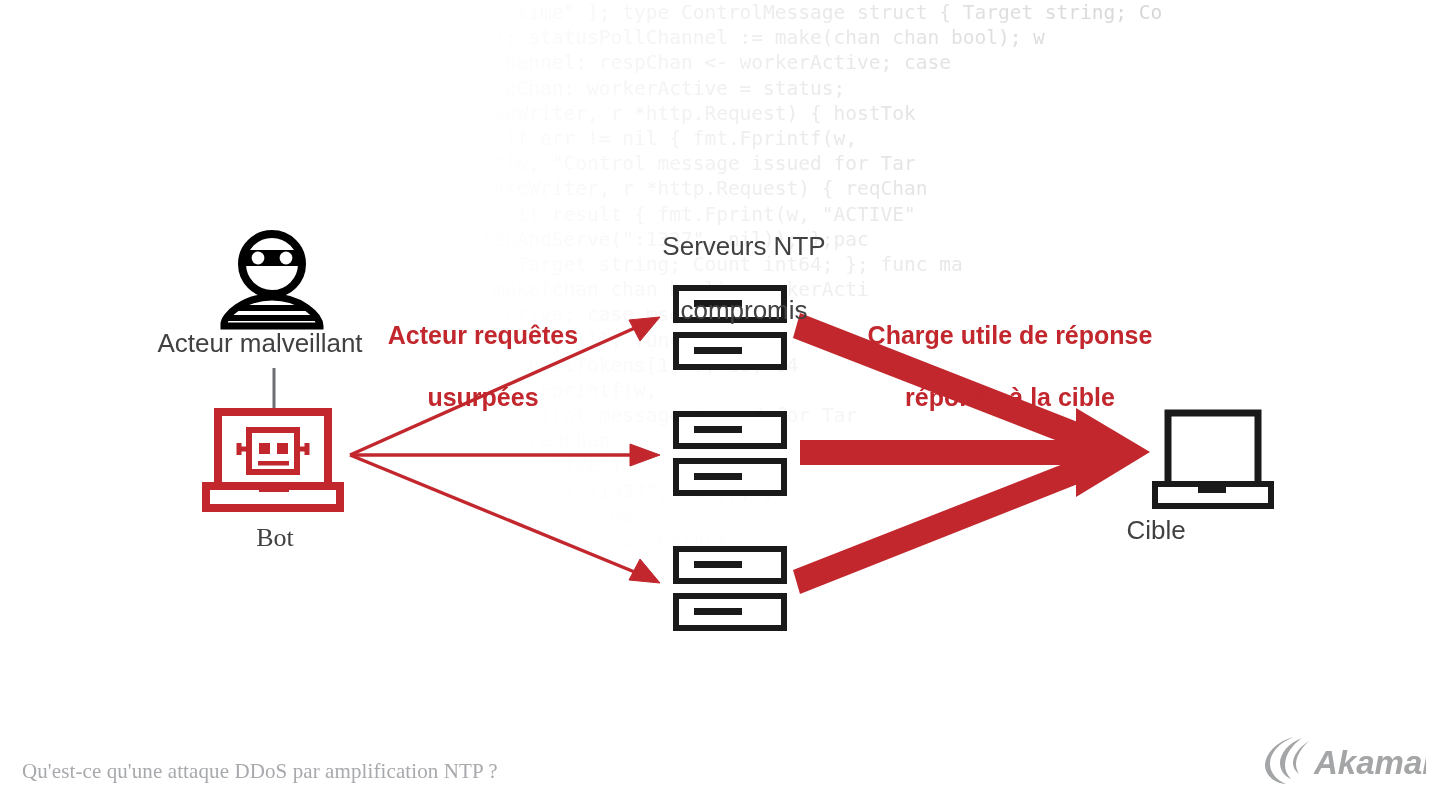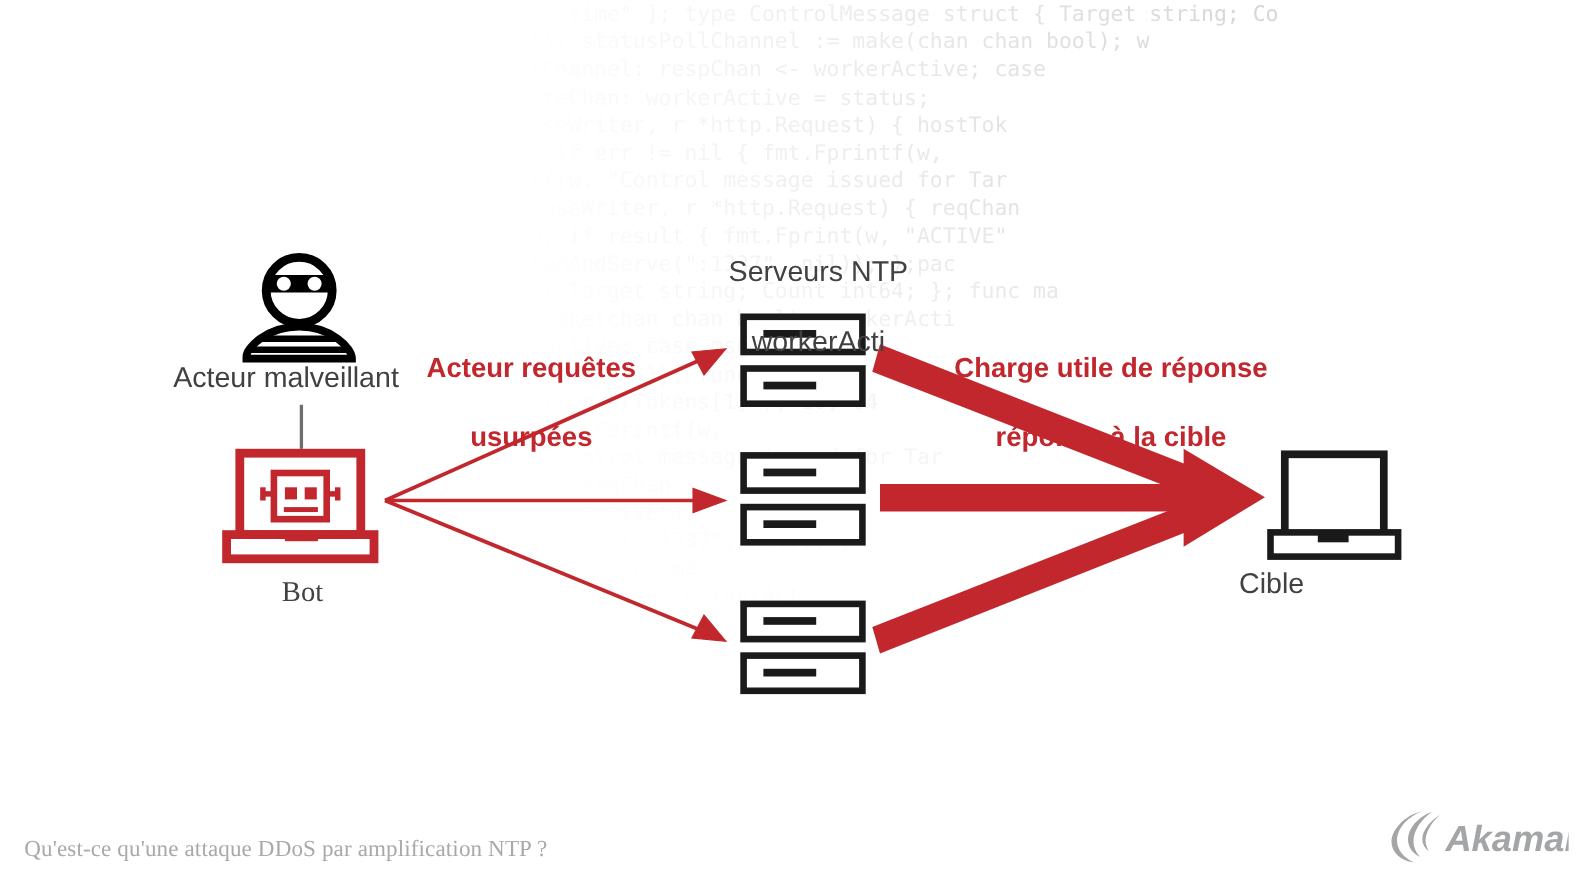--- a/index.html
+++ b/index.html
@@ -220,21 +220,21 @@
       <rect x="1198" y="483" width="28" height="10" fill="#1a1a1a"></rect>
     </g>
   </svg>
 
   <div class="lbl lbl-dark" id="label-actor">Acteur malveillant</div>
 
   <div class="lbl lbl-dark" id="label-bot">Bot</div>
 
   <div class="lbl lbl-dark" id="label-servers">
     <div>Serveurs NTP</div>
-    <div>workerActi</div>
+    <div>compromis</div>
   </div>
 
   <div class="lbl lbl-dark" id="label-target">Cible</div>
 
   <div class="lbl lbl-red" id="label-requests">
     <div>Acteur requêtes</div>
     <div>usurpées</div>
   </div>
 
   <div class="lbl lbl-red" id="label-payload">

